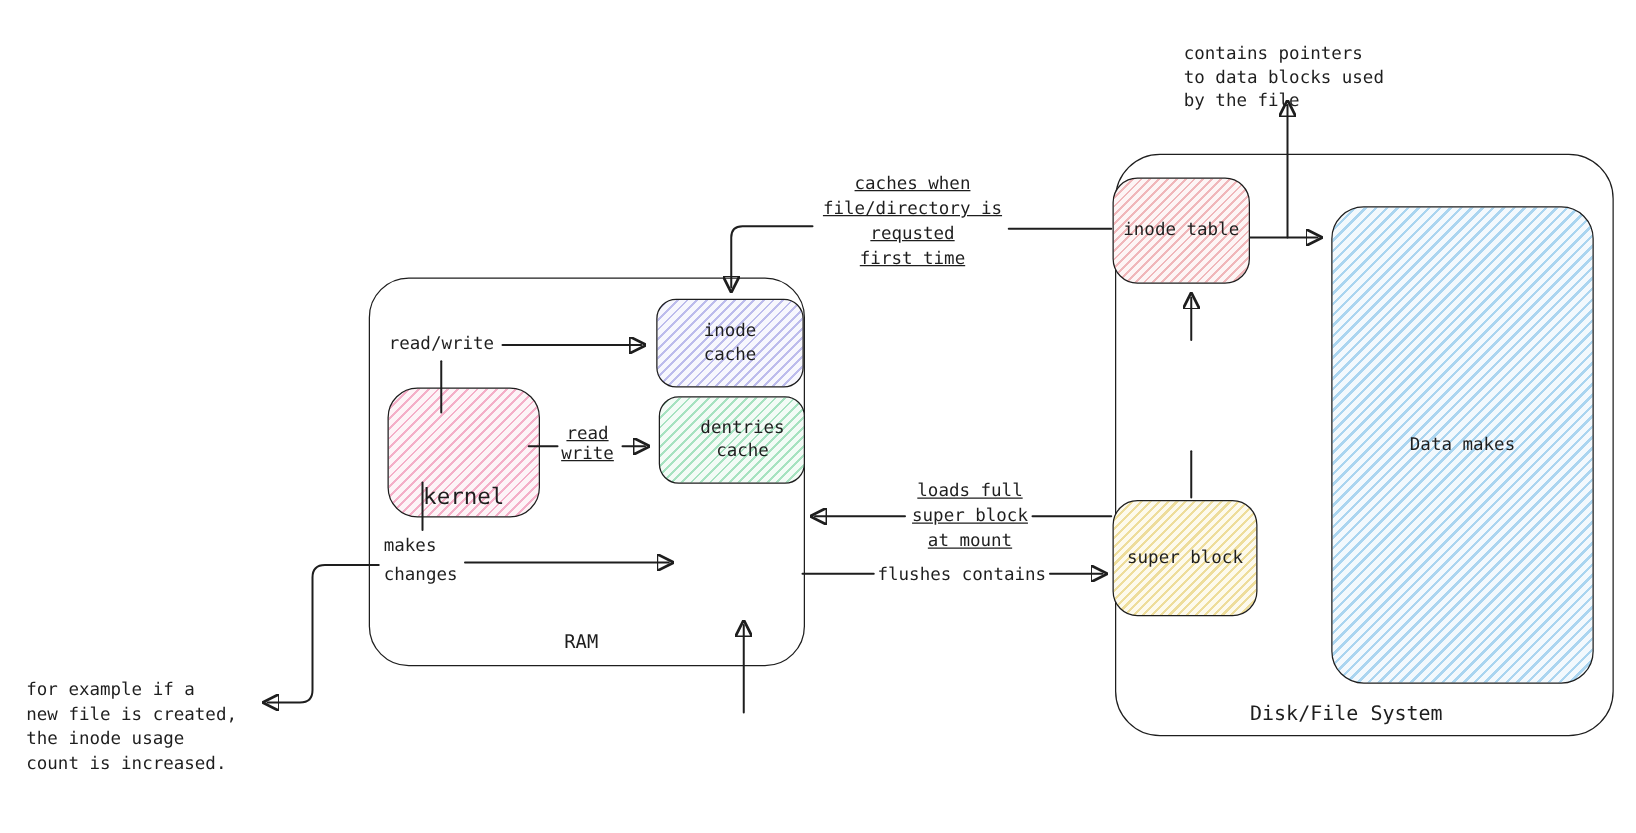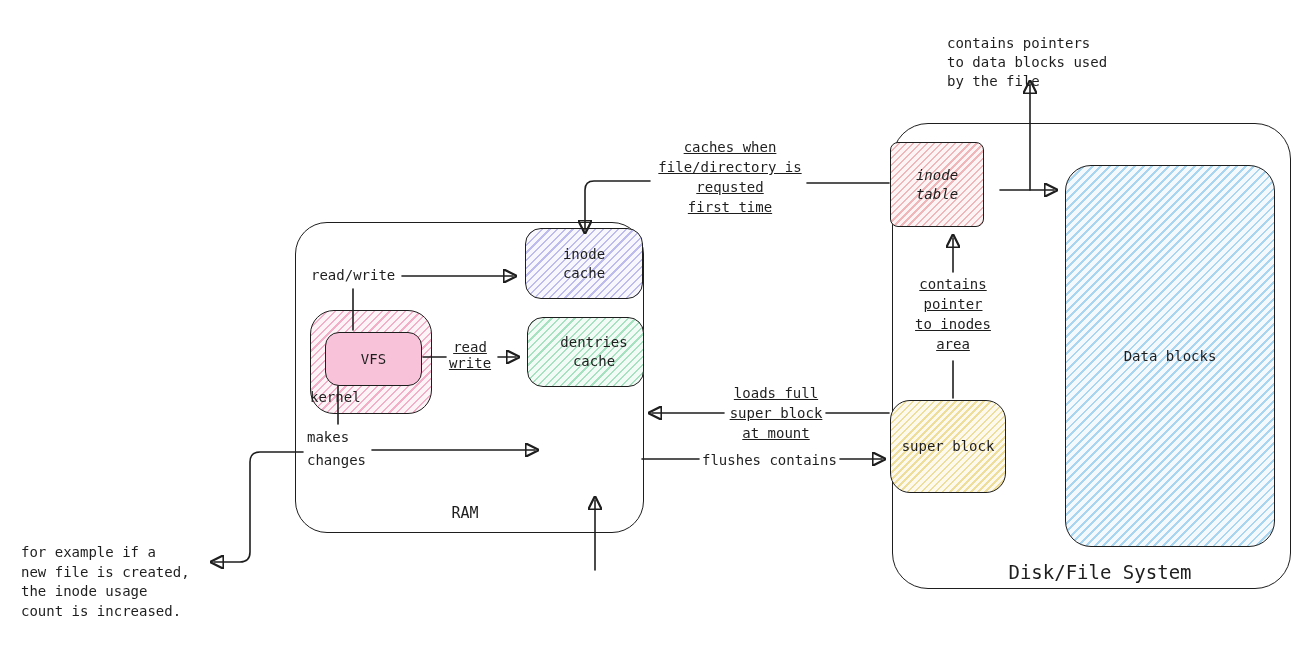--- a/index.html
+++ b/index.html
@@ -12,70 +12,67 @@
   .lbl{font-size:14px;line-height:19px;white-space:pre-line;}
   .ann{position:absolute;font-size:14px;line-height:19px;white-space:pre-line;}
   .center{text-align:center;text-decoration:underline;}
   
   .ram-box{left:295px;top:222px;width:349px;height:311px;border-radius:32px;background:#fff;}
   .disk-box{left:892px;top:123px;width:399px;height:466px;border-radius:36px;background:#fff;}
   
   .kernel-box{left:310px;top:310px;width:122px;height:104px;border-radius:24px;
     background:repeating-linear-gradient(135deg,#f4afc8 0 1.6px,rgba(0,0,0,0) 1.6px 5.5px),#fdf4f7;}
   .vfs-box{left:325px;top:332px;width:97px;height:54px;border-radius:14px;background:#f8c2d8;}
-  .inode-cache-box{left:525px;top:228px;width:118px;height:71px;border-radius:16px;
+  .inode-cache-box{left:525px;top:239px;width:118px;height:71px;border-radius:16px;
     background:repeating-linear-gradient(135deg,#bdbcec 0 1.6px,rgba(0,0,0,0) 1.6px 5.4px),#f7f7fd;}
   .dentries-box{left:527px;top:317px;width:117px;height:70px;border-radius:16px;
     background:repeating-linear-gradient(135deg,#a6e2c0 0 1.6px,rgba(0,0,0,0) 1.6px 5.4px),#f3fbf6;padding-left:17px;}
   .sb-ram-box{left:547px;top:392px;width:95px;height:96px;border-radius:18px;
     background:repeating-linear-gradient(135deg,#f0a441 0 2px,rgba(0,0,0,0) 2px 5px),#fdf6ec;}
-  .inode-table-box{left:890px;top:142px;width:94px;height:85px;border-radius:8px;
-    background:repeating-linear-gradient(135deg,#f0b7ba 0 1.6px,rgba(0,0,0,0) 1.6px 5px),#fdf5f5;font-style:italic;}
+  .inode-table-box{left:890px;top:142px;width:110px;height:85px;border-radius:20px;
+    background:repeating-linear-gradient(135deg,#f0b7ba 0 1.6px,rgba(0,0,0,0) 1.6px 5px),#fdf5f5;}
   .sb-disk-box{left:890px;top:400px;width:116px;height:93px;border-radius:20px;
     background:repeating-linear-gradient(135deg,#eedd9b 0 1.8px,rgba(0,0,0,0) 1.8px 5px),#fdfaed;}
   .data-blocks-box{left:1065px;top:165px;width:210px;height:382px;border-radius:26px;
     background:repeating-linear-gradient(135deg,#aad5f0 0 2px,rgba(0,0,0,0) 2px 6px),#f3f9fd;}
   
   .ram-lbl{position:absolute;left:430px;top:504px;width:70px;text-align:center;font-size:15px;}
-  .disk-lbl{position:absolute;left:1000px;top:561px;width:200px;text-align:center;font-size:19px;}
-  .kernel-lbl{position:absolute;left:310px;top:388px;width:122px;font-size:14px;}
+  .disk-lbl{position:absolute;left:1000px;top:561px;width:200px;text-align:left;font-size:16px;}
+  .kernel-lbl{position:absolute;left:310px;top:388px;width:122px;text-align:center;font-size:18px;}
   svg.wires{position:absolute;left:0;top:0;width:1309px;height:666px;pointer-events:none;}
   svg.wires path{fill:none;stroke:#1e1e1e;stroke-width:1.6px;stroke-linecap:round;}
 </style>
 </head>
 <body>
 
 <div id="canvas">
 
   <div class="box ram-box"></div>
   <div class="box disk-box"></div>
 
   <div class="box kernel-box"></div>
-  <div class="box vfs-box">
-    <span class="lbl">VFS</span>
-  </div>
   <div class="kernel-lbl lbl">kernel</div>
   <div class="box inode-cache-box">
     <span class="lbl">inode
 cache</span>
   </div>
   <div class="box dentries-box">
     <span class="lbl">dentries
 cache</span>
   </div>
   <div class="ram-lbl">RAM</div>
 
   <div class="box inode-table-box">
     <span class="lbl">inode table</span>
   </div>
   <div class="box sb-disk-box">
     <span class="lbl">super block</span>
   </div>
   <div class="box data-blocks-box">
-    <span class="lbl">Data blocks</span>
+    <span class="lbl">Data makes</span>
   </div>
   <div class="disk-lbl">Disk/File System</div>
 
   <svg class="wires" viewBox="0 0 1309 666">
     <defs>
       <marker id="arr" viewBox="0 0 10 10" refX="7" refY="5" markerWidth="8.5" markerHeight="8.5" orient="auto-start-reverse">
         <path d="M0,0 L10,5 L0,10 Z" fill="#1e1e1e" stroke="none"></path>
       </marker>
     </defs>
     <path d="M 402 276 H 513" marker-end="url(#arr)"></path>
@@ -107,22 +104,18 @@
 first time</div>
   <div class="ann" style="left:311px;top:266px;">read/write</div>
   <div class="ann center" style="left:432px;top:339px;width:76px;line-height:16px;">read
 write</div>
   <div class="ann" style="left:307px;top:426px;line-height:23px;">makes
 changes</div>
   <div class="ann center" style="left:703px;top:383px;width:146px;line-height:20px;">loads full
 super block
 at mount</div>
   <div class="ann" style="left:702px;top:451px;">flushes contains</div>
-  <div class="ann center" style="left:895px;top:274px;width:116px;line-height:20px;">contains
-pointer
-to inodes
-area</div>
   <div class="ann" style="left:21px;top:522px;line-height:19.5px;margin-top:21px;">for example if a
 new file is created,
 the inode usage
 count is increased.</div>
 
 </div>
 
 </body></html>

